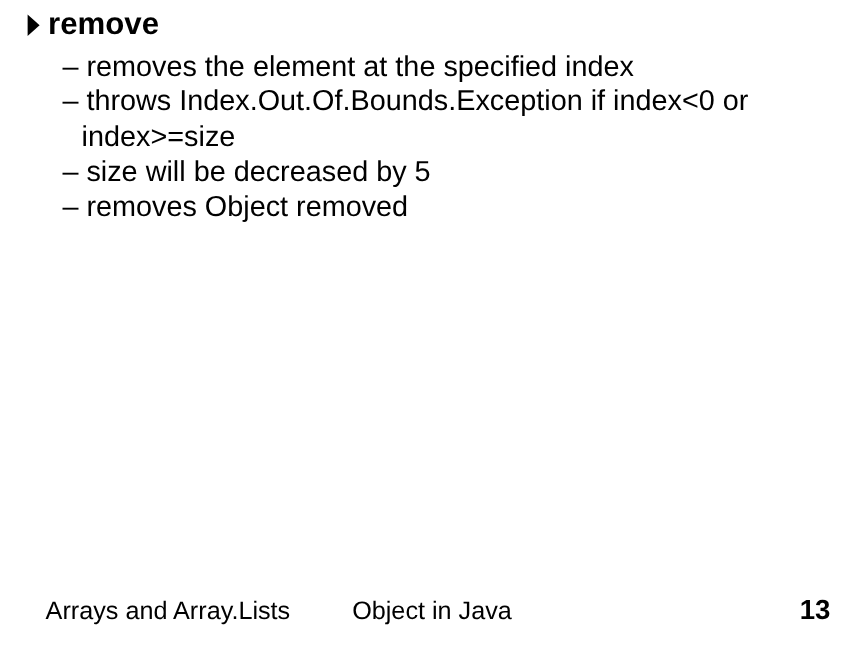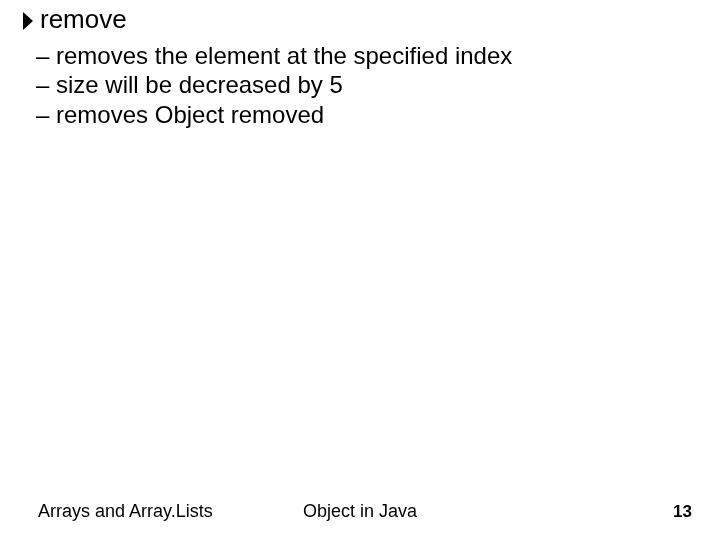--- a/index.html
+++ b/index.html
@@ -2,46 +2,47 @@
 <html><head>
 <meta charset="utf-8">
 <style>
   * { margin: 0; padding: 0; box-sizing: border-box; }
   html, body { width: 720px; height: 540px; font-family: Arial, Helvetica, sans-serif; background: #fff; color: #000; }
   .slide { position: relative; width: 720px; height: 540px; padding: 4px 20px 0 20px; }
   .title { color: #ff0000; font-size: 36px; font-weight: 400; text-align: center; margin-top: 0; margin-bottom: 6px; letter-spacing: 0; }
   .topic-row { display: flex; align-items: flex-start; margin-left: 2px; }
   .bullet-icon { width: 14px; height: 22px; flex: none; margin-right: 4px; margin-top: 6px; }
   .bullet-icon svg { display: block; }
-  .topic-text { font-size: 26px; font-weight: 400; }
-  .sub-list { margin-top: 6px; margin-left: 16px; }
+  .topic-text { font-size: 26px; font-weight: 700; }
+  .sub-list { margin-top: 6px; margin-left: 32px; }
   .sub-item { font-size: 24px; font-weight: 400; line-height: 1.22; text-indent: -16px; padding-left: 16px; margin-bottom: 0; }
   .dash { display: inline; }
   .footer { position: absolute; left: 0; bottom: 18px; width: 100%; padding: 0 28px 0 38px; display: flex; align-items: flex-end; justify-content: space-between; }
-  .footer-left, .footer-center { font-size: 18px; font-weight: 400; text-align: center; }
+  .footer-left, .footer-center { font-size: 21px; font-weight: 400; text-align: center; }
   .footer-center { position: absolute; left: 50%; transform: translateX(-50%); }
-  .footer-right { font-size: 17px; font-weight: 700; text-align: center; }
+  .footer-right { font-size: 23px; font-weight: 700; text-align: center; }
 </style>
 </head>
 <body>
 
 <div class="slide">
 
 
   <div class="topic-row">
     <span class="bullet-icon">
       <svg viewBox="0 0 14 22" width="14" height="22">
         <path d="M1 2 L11 11 L1 20 Z" fill="#000"></path>
       </svg>
     </span>
     <span class="topic-text">remove</span>
   </div>
 
   <div class="sub-list">
     <div class="sub-item"><span class="dash">– </span><span>removes the element at the specified index</span></div>
+    <div class="sub-item"><span class="dash">– </span><span>throws Index.Out.Of.Bounds.Exception if index&lt;0 or index&gt;=size</span></div>
     <div class="sub-item"><span class="dash">– </span><span>size will be decreased by 5</span></div>
     <div class="sub-item"><span class="dash">– </span><span>removes Object removed</span></div>
   </div>
 
   <div class="footer">
     <span class="footer-left">Arrays and Array.Lists</span>
     <span class="footer-center">Object in Java</span>
     <span class="footer-right">13</span>
   </div>
 

